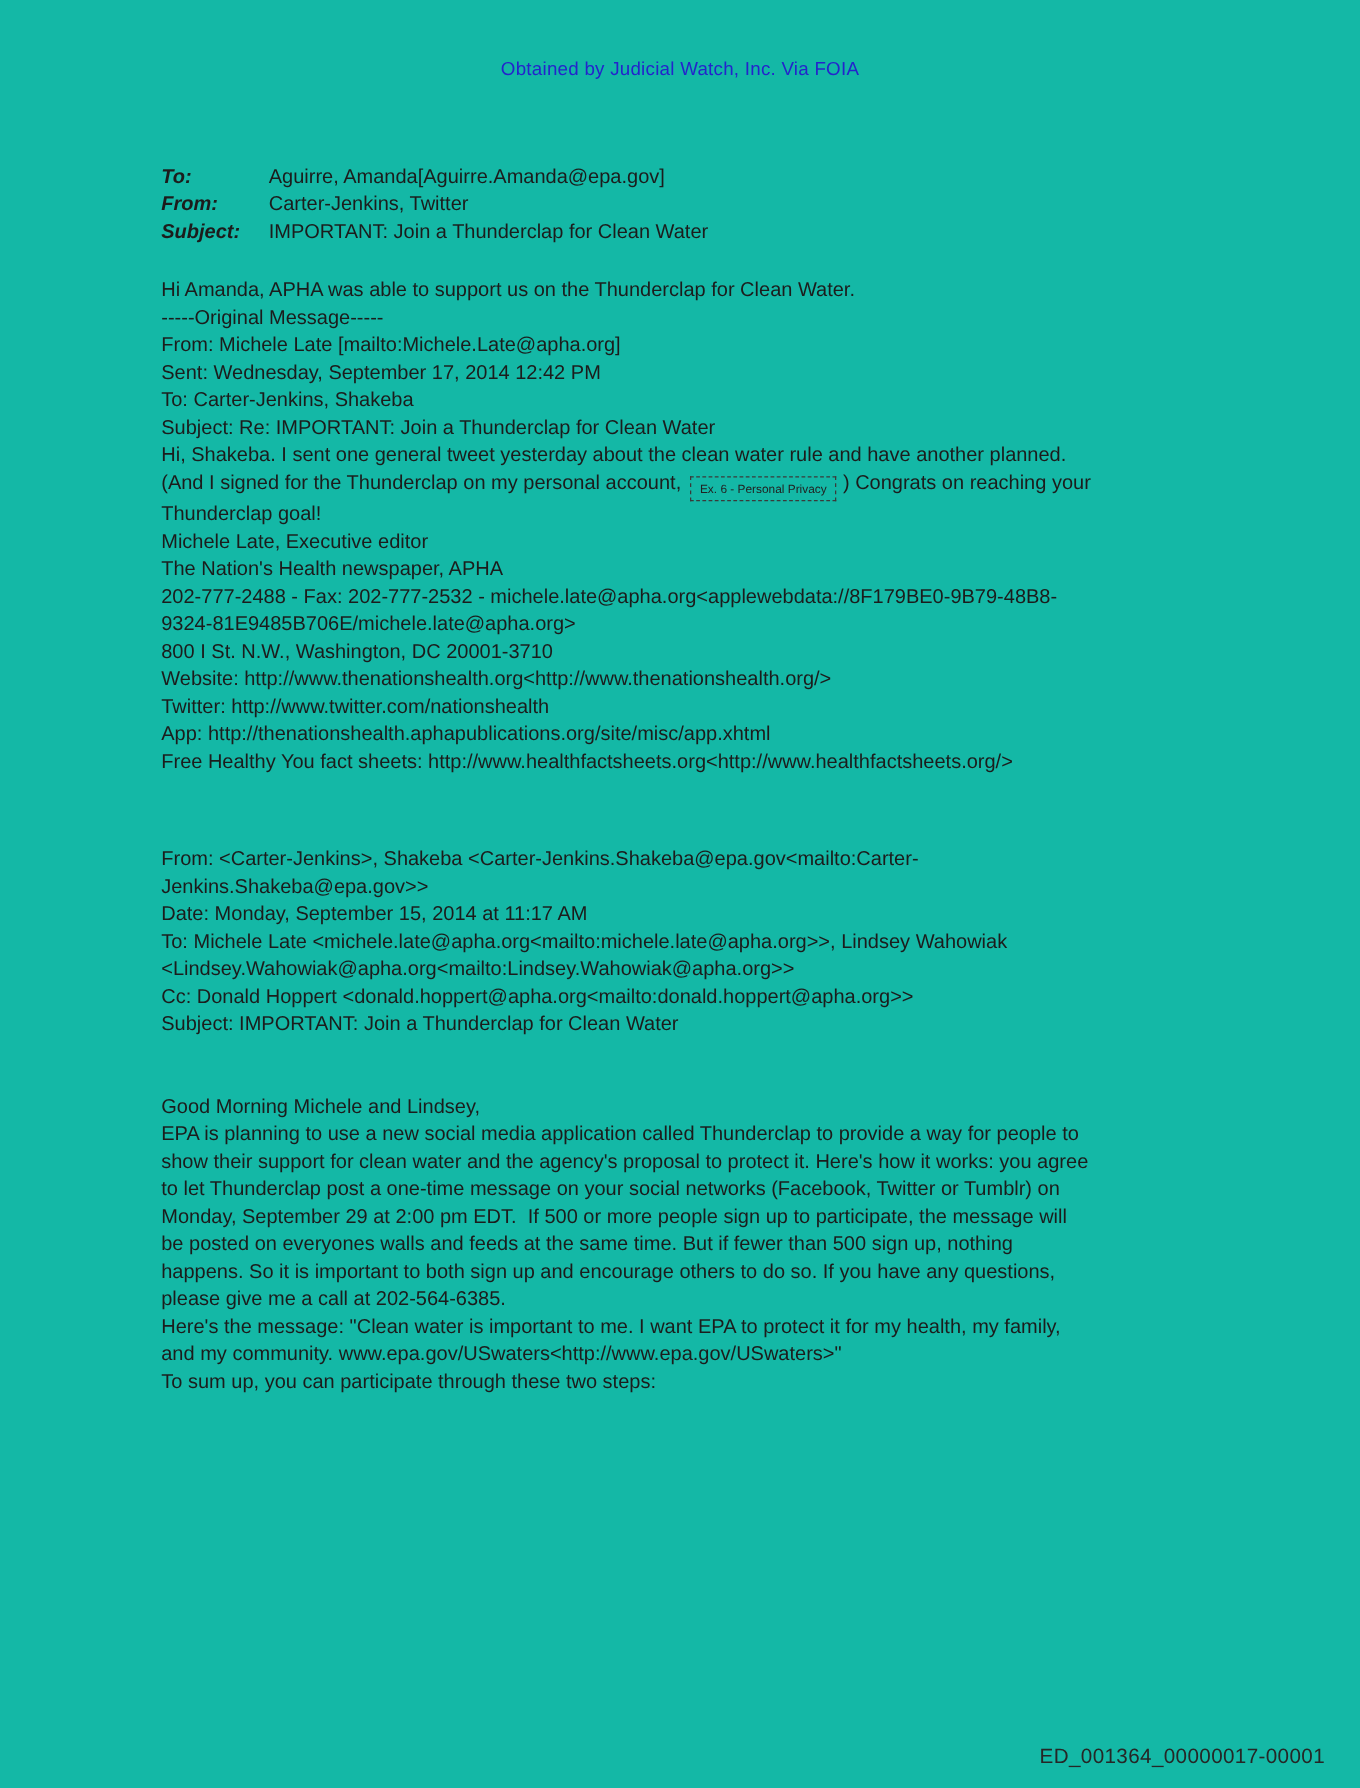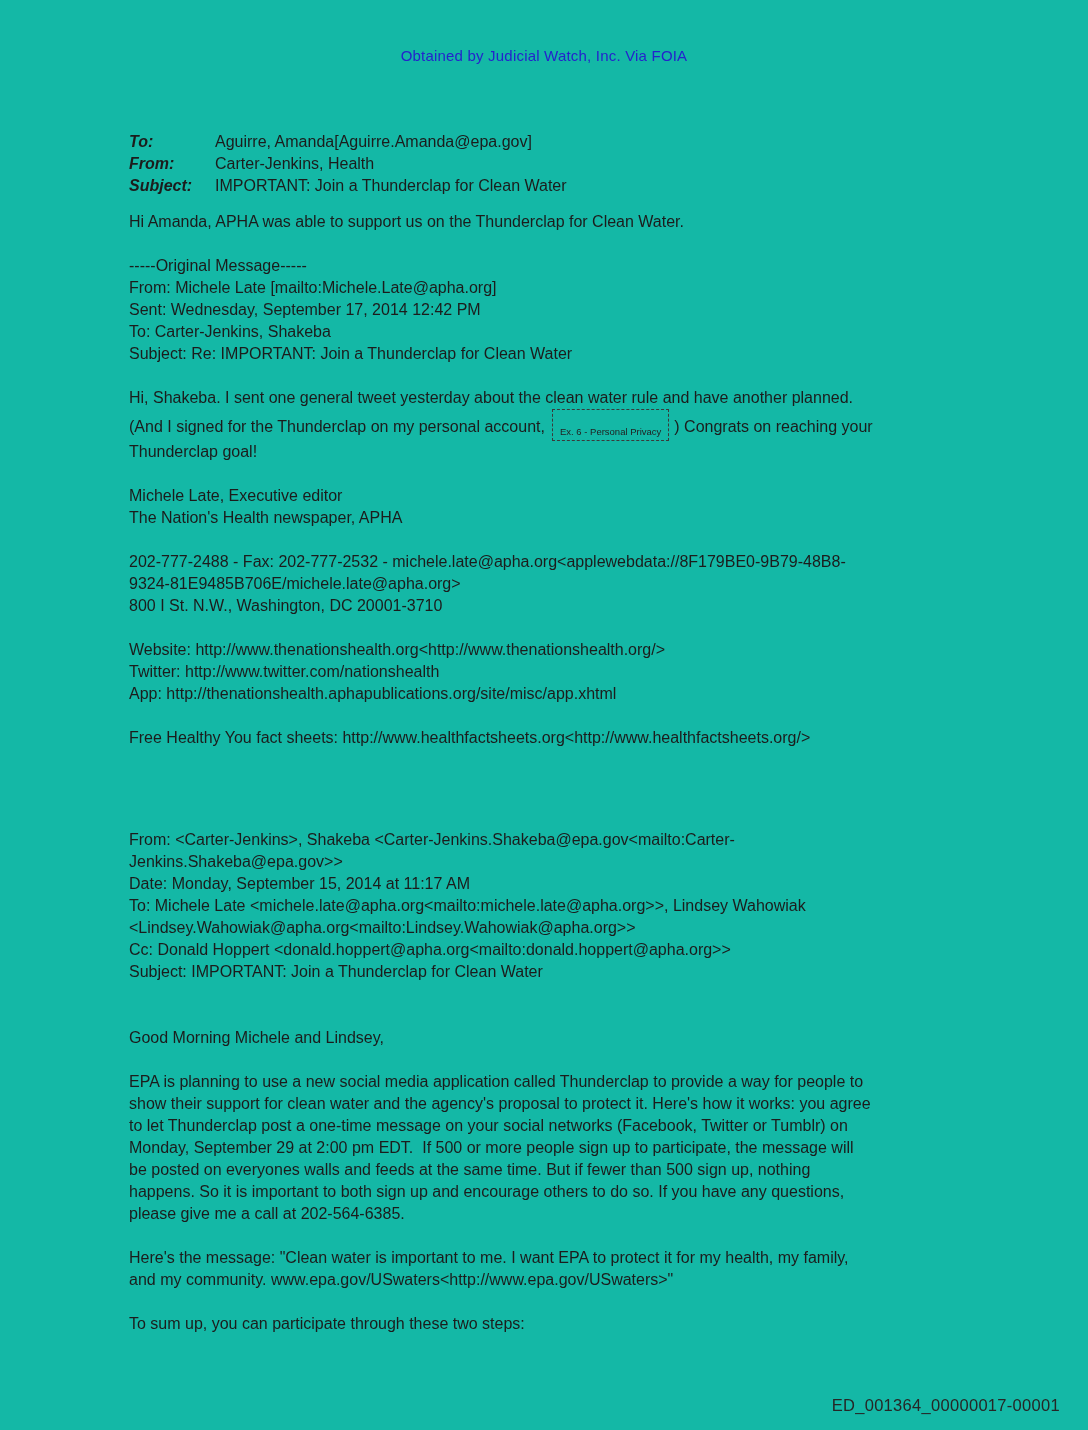--- a/index.html
+++ b/index.html
@@ -37,30 +37,30 @@
   .line { white-space: pre; }
   .meta-row { display: flex; }
   .meta-label {
     font-weight: bold;
     width: 86px;
     flex: 0 0 86px;
     white-space: pre;
     font-style: italic;
   }
   .meta-value { white-space: pre; }
-  .gap-1 { margin-top: 22px; }
-  .gap-small { margin-top: 14px; }
+  .gap-1 { }
+  .gap-small { margin-top: 25px; }
   .gap-2 { margin-top: 44px; }
-  .gap-3 { margin-top: 80px; }
+  .gap-3 { margin-top: 56px; }
   .redaction-box {
     display: inline-block;
     border: 1px dashed #3a3a3a;
     font-size: 9.5px;
     line-height: 11px;
-    padding: 16px 7px 3px 7px;
+    padding: 4px 7px 3px 7px;
     margin: 0 5px 0 7px;
     vertical-align: -3px;
     white-space: pre;
     color: #222222;
   }
   .doc-id {
     position: absolute;
     top: 1396px;
     right: 28px;
     font-size: 16.5px;
@@ -78,21 +78,21 @@
 
   <div class="content">
 
     <div>
       <div class="meta-row">
         <span class="meta-label">To:</span>
         <span class="meta-value">Aguirre, Amanda[Aguirre.Amanda@epa.gov]</span>
       </div>
       <div class="meta-row">
         <span class="meta-label">From:</span>
-        <span class="meta-value">Carter-Jenkins, Health</span>
+        <span class="meta-value">Carter-Jenkins, Twitter</span>
       </div>
       <div class="meta-row">
         <span class="meta-label">Subject:</span>
         <span class="meta-value">IMPORTANT: Join a Thunderclap for Clean Water</span>
       </div>
     </div>
 
     <div class="line gap-small">Hi Amanda, APHA was able to support us on the Thunderclap for Clean Water.</div>
 
     <div>

